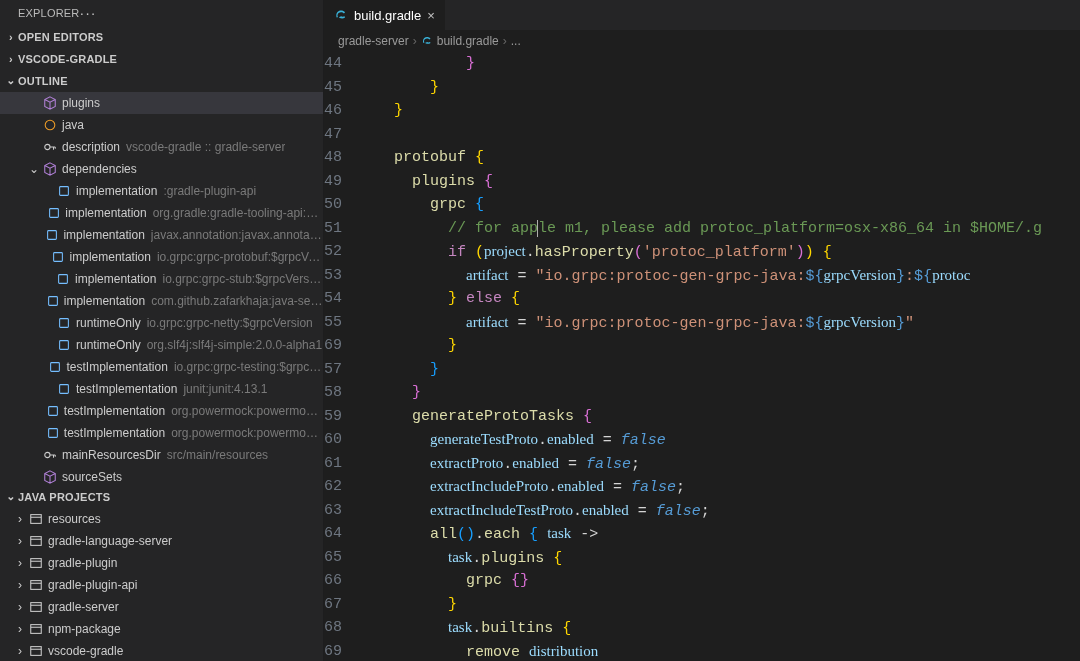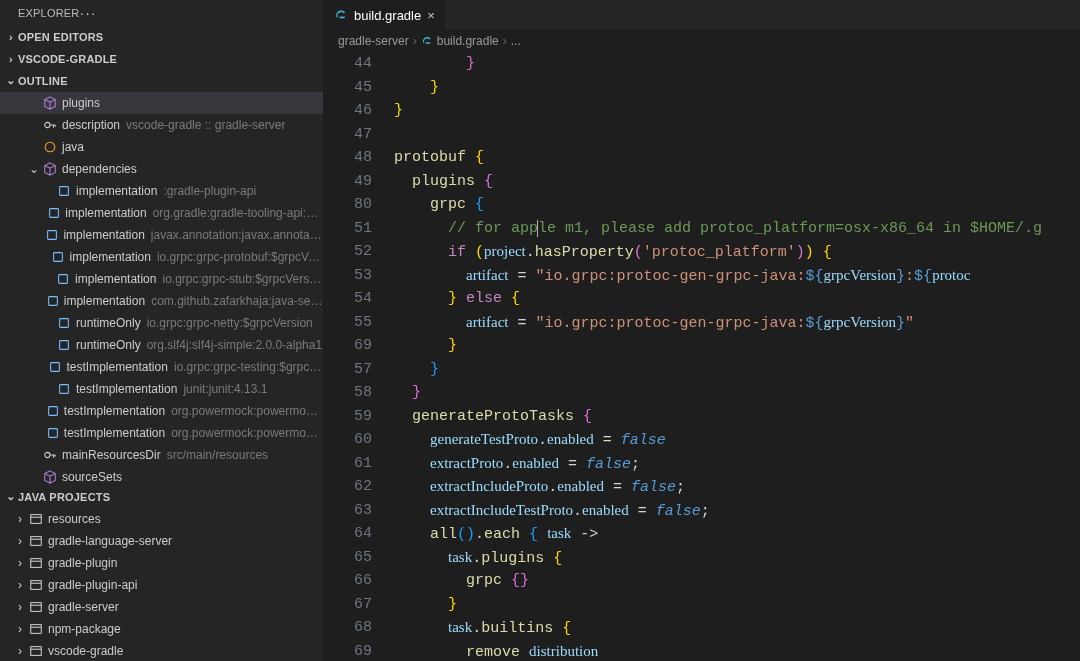--- a/index.html
+++ b/index.html
@@ -101,21 +101,20 @@
   .code-area {
     flex: 1;
     overflow: hidden;
     display: flex;
     font-family: Menlo, Consolas, "Courier New", monospace;
     font-size: 15px;
     line-height: 23.5px;
   }
   .gutter {
     width: 70px;
-    text-align: right;
     color: #6e7681;
     padding-right: 22px;
     user-select: none;
   }
   .gutter .lineno { height: 23.5px; }
   .code {
     flex: 1;
     color: #d4d4d4;
     white-space: pre;
     overflow: hidden;
@@ -174,37 +173,37 @@
             <svg class="ic" viewBox="0 0 16 16" fill="none" stroke="#b180d7" stroke-width="1.2">
               <path d="M8 1l6 3v8l-6 3-6-3V4l6-3zM2 4l6 3 6-3M8 7v8"></path>
             </svg>
           </span>
           <span class="label">plugins</span>
         </div>
         <div class="tree-row">
           <span class="indent" style="width:20px"></span>
           <span class="chev"></span>
           <span class="icon">
+            <svg class="ic" viewBox="0 0 16 16" fill="none" stroke="#ee9d28" stroke-width="1.2">
+              <circle cx="8" cy="8" r="5.5"></circle>
+            </svg>
+          </span>
+          <span class="label">java</span>
+        </div>
+        <div class="tree-row">
+          <span class="indent" style="width:20px"></span>
+          <span class="chev"></span>
+          <span class="icon">
             <svg class="ic" viewBox="0 0 16 16" fill="none" stroke="#cccccc" stroke-width="1.2">
               <circle cx="5" cy="8" r="3"></circle>
               <path d="M8 8h6M12 8v3M14 8v2"></path>
             </svg>
           </span>
           <span class="label">description</span>
           <span class="detail">vscode-gradle :: gradle-server</span>
-        </div>
-        <div class="tree-row">
-          <span class="indent" style="width:20px"></span>
-          <span class="chev"></span>
-          <span class="icon">
-            <svg class="ic" viewBox="0 0 16 16" fill="none" stroke="#ee9d28" stroke-width="1.2">
-              <circle cx="8" cy="8" r="5.5"></circle>
-            </svg>
-          </span>
-          <span class="label">java</span>
         </div>
         <div class="tree-row">
           <span class="indent" style="width:20px"></span>
           <span class="chev">⌄</span>
           <span class="icon">
             <svg class="ic" viewBox="0 0 16 16" fill="none" stroke="#b180d7" stroke-width="1.2">
               <path d="M8 1l6 3v8l-6 3-6-3V4l6-3zM2 4l6 3 6-3M8 7v8"></path>
             </svg>
           </span>
           <span class="label">dependencies</span>
@@ -477,21 +476,21 @@
     </div>
 
     <div class="code-area">
       <div class="gutter" id="gutter">
           <div class="lineno">44</div>
           <div class="lineno">45</div>
           <div class="lineno">46</div>
           <div class="lineno">47</div>
           <div class="lineno">48</div>
           <div class="lineno">49</div>
-          <div class="lineno">80</div>
+          <div class="lineno">50</div>
           <div class="lineno">51</div>
           <div class="lineno">52</div>
           <div class="lineno">53</div>
           <div class="lineno">54</div>
           <div class="lineno">55</div>
           <div class="lineno">69</div>
           <div class="lineno">57</div>
           <div class="lineno">58</div>
           <div class="lineno">59</div>
           <div class="lineno">60</div>

